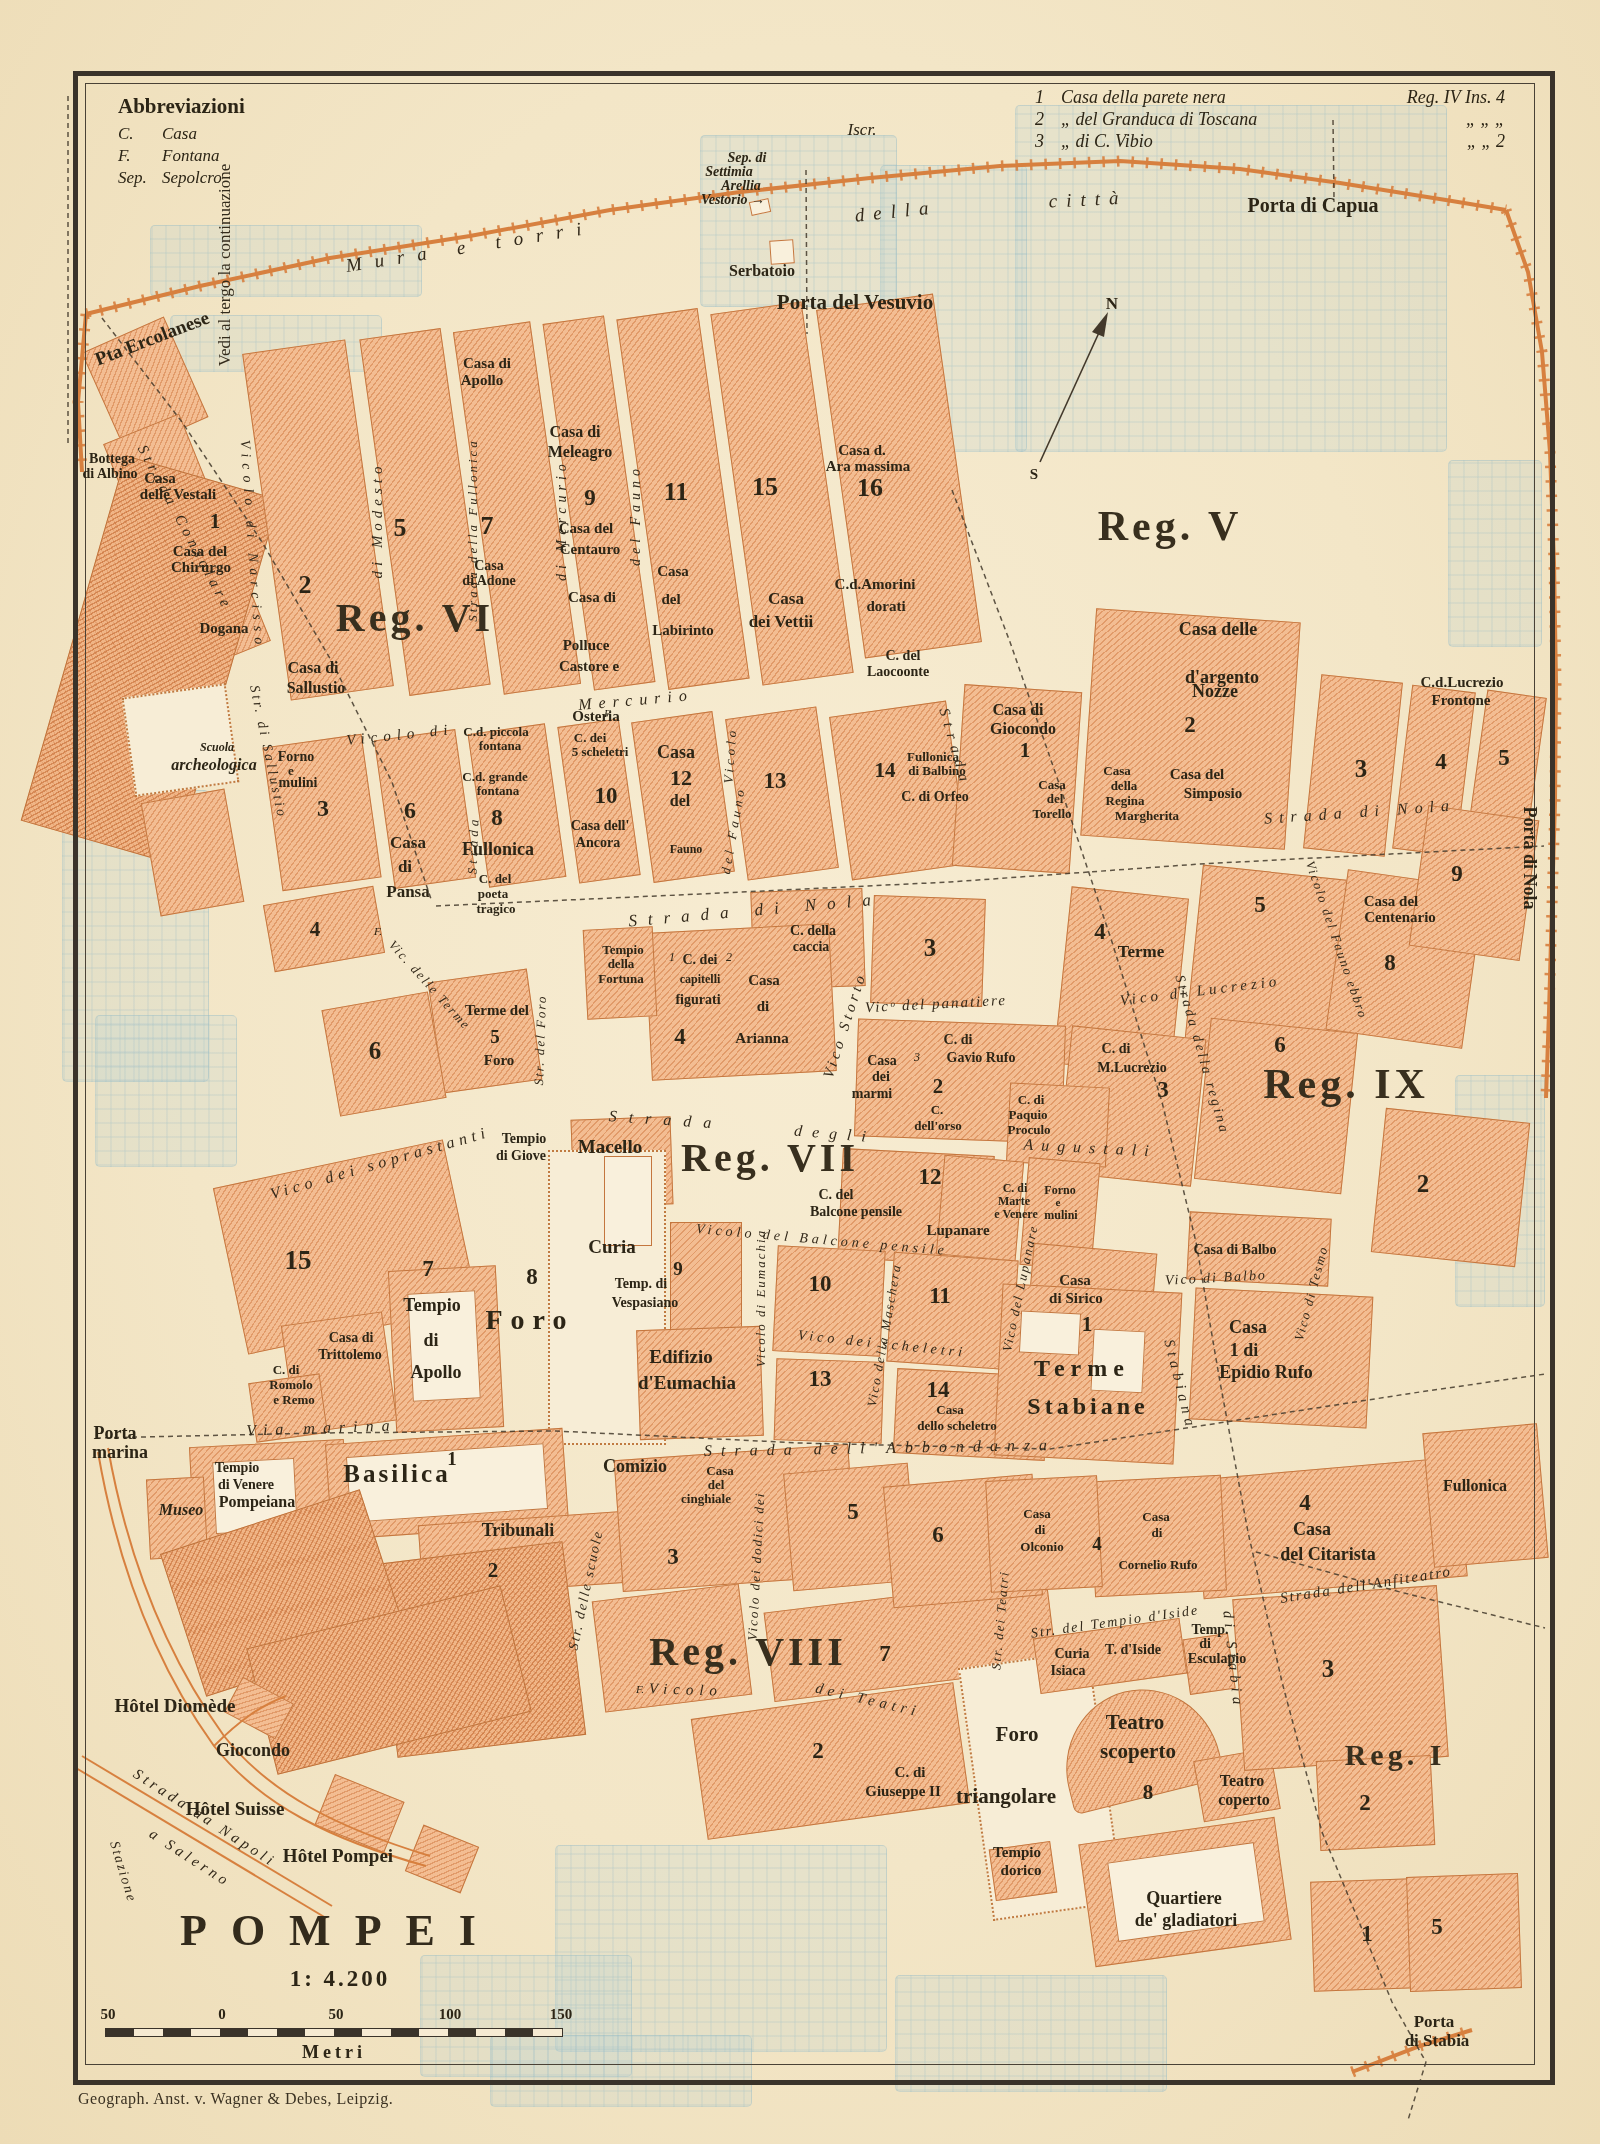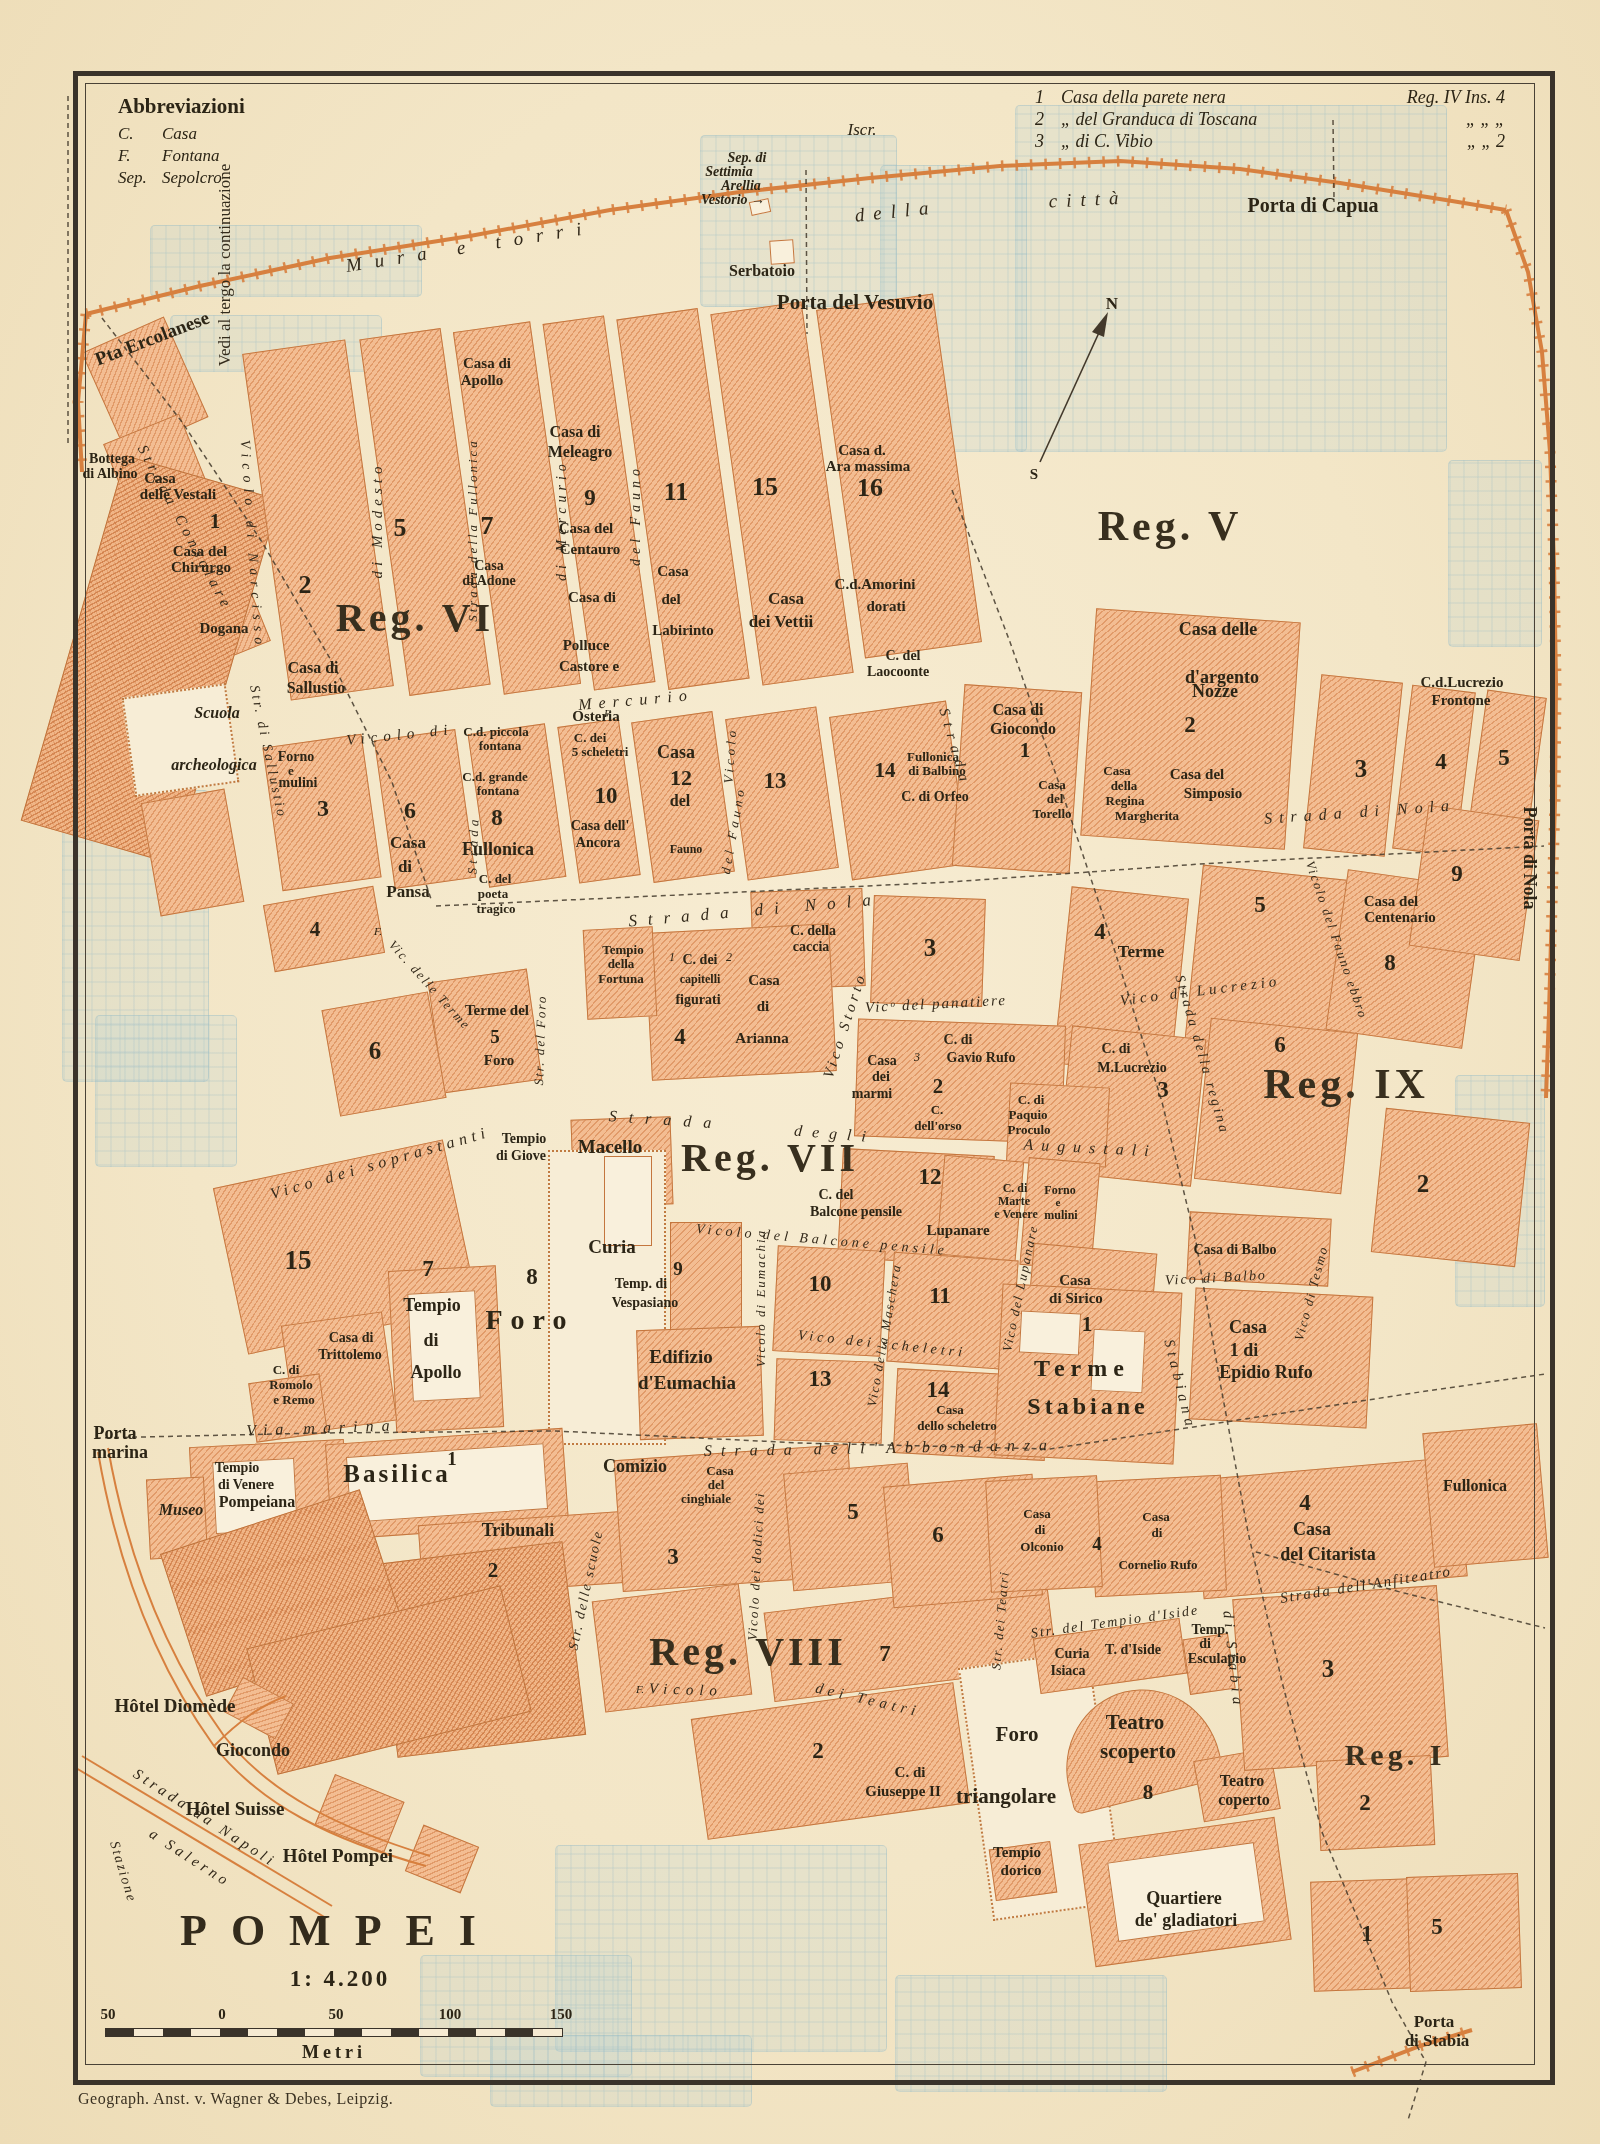--- a/index.html
+++ b/index.html
@@ -263,21 +263,21 @@
       <span class="lbl n" style="left: 786px; top: 598px; font-size: 17px; transform: translate(-50%, -50%) rotate(0deg);">Casa</span>
       <span class="lbl n" style="left: 781px; top: 621px; font-size: 17px; transform: translate(-50%, -50%) rotate(0deg);">dei Vettii</span>
       <span class="lbl n" style="left: 862px; top: 450px; font-size: 15px; transform: translate(-50%, -50%) rotate(0deg);">Casa d.</span>
       <span class="lbl n" style="left: 868px; top: 466px; font-size: 15px; transform: translate(-50%, -50%) rotate(0deg);">Ara massima</span>
       <span class="lbl n" style="left: 875px; top: 584px; font-size: 15px; transform: translate(-50%, -50%) rotate(0deg);">C.d.Amorini</span>
       <span class="lbl n" style="left: 886px; top: 606px; font-size: 15px; transform: translate(-50%, -50%) rotate(0deg);">dorati</span>
       <span class="lbl n" style="left: 903px; top: 656px; font-size: 14px; transform: translate(-50%, -50%) rotate(0deg);">C. del</span>
       <span class="lbl n" style="left: 898px; top: 672px; font-size: 14px; transform: translate(-50%, -50%) rotate(0deg);">Laocoonte</span>
       <span class="lbl n" style="left: 313px; top: 668px; font-size: 16px; transform: translate(-50%, -50%) rotate(0deg);">Casa di</span>
       <span class="lbl n" style="left: 316px; top: 688px; font-size: 16px; transform: translate(-50%, -50%) rotate(0deg);">Sallustio</span>
-      <span class="lbl bi" style="left: 217px; top: 713px; font-size: 16px; transform: translate(-50%, -50%) rotate(0deg); font-family: Liberation Serif, serif;">Scuola</span>
+      <span class="lbl bi" style="left: 217px; top: 747px; font-size: 12px; transform: translate(-50%, -50%) rotate(0deg); font-family: Liberation Serif, serif;">Scuola</span>
       <span class="lbl bi" style="left: 214px; top: 765px; font-size: 16px; transform: translate(-50%, -50%) rotate(0deg);">archeologica</span>
       <span class="lbl n" style="left: 296px; top: 757px; font-size: 14px; transform: translate(-50%, -50%) rotate(0deg);">Forno</span>
       <span class="lbl n" style="left: 291px; top: 770px; font-size: 13px; transform: translate(-50%, -50%) rotate(0deg);">e</span>
       <span class="lbl n" style="left: 298px; top: 783px; font-size: 14px; transform: translate(-50%, -50%) rotate(0deg);">mulini</span>
       <span class="lbl num" style="left: 323px; top: 808px; font-size: 24px; transform: translate(-50%, -50%) rotate(0deg);">3</span>
       <span class="lbl num" style="left: 410px; top: 810px; font-size: 24px; transform: translate(-50%, -50%) rotate(0deg);">6</span>
       <span class="lbl n" style="left: 408px; top: 842px; font-size: 17px; transform: translate(-50%, -50%) rotate(0deg);">Casa</span>
       <span class="lbl n" style="left: 405px; top: 866px; font-size: 17px; transform: translate(-50%, -50%) rotate(0deg);">di</span>
       <span class="lbl n" style="left: 408px; top: 891px; font-size: 17px; transform: translate(-50%, -50%) rotate(0deg);">Pansa</span>
       <span class="lbl n" style="left: 496px; top: 731px; font-size: 13px; transform: translate(-50%, -50%) rotate(0deg);">C.d. piccola</span>

